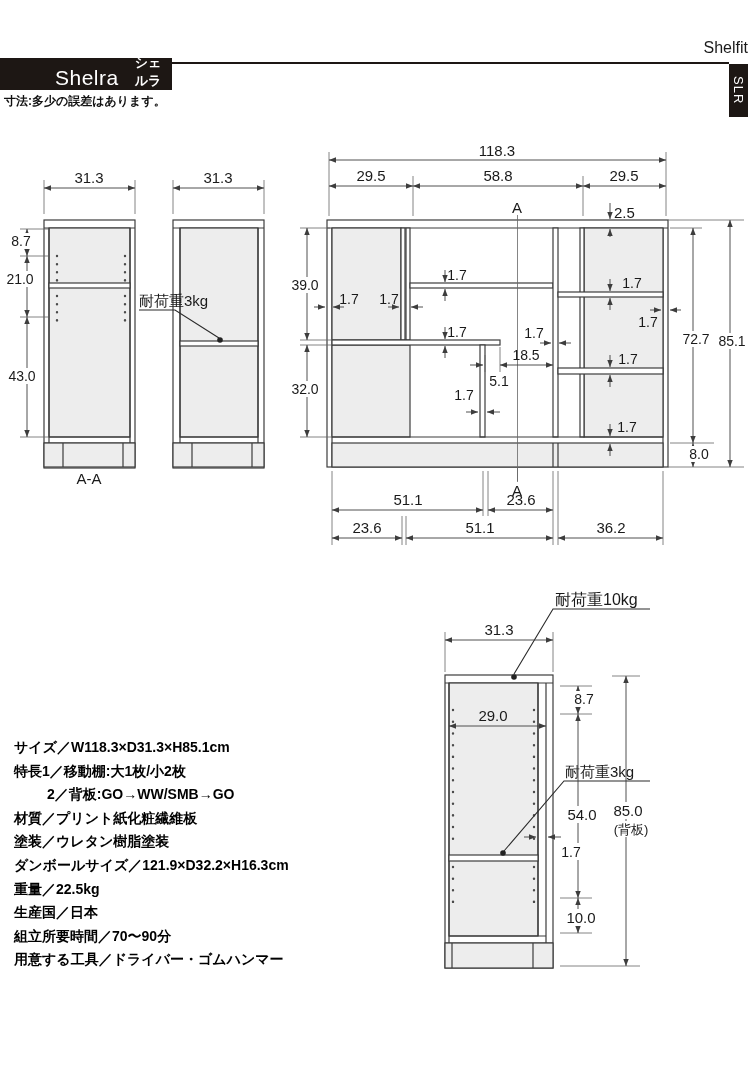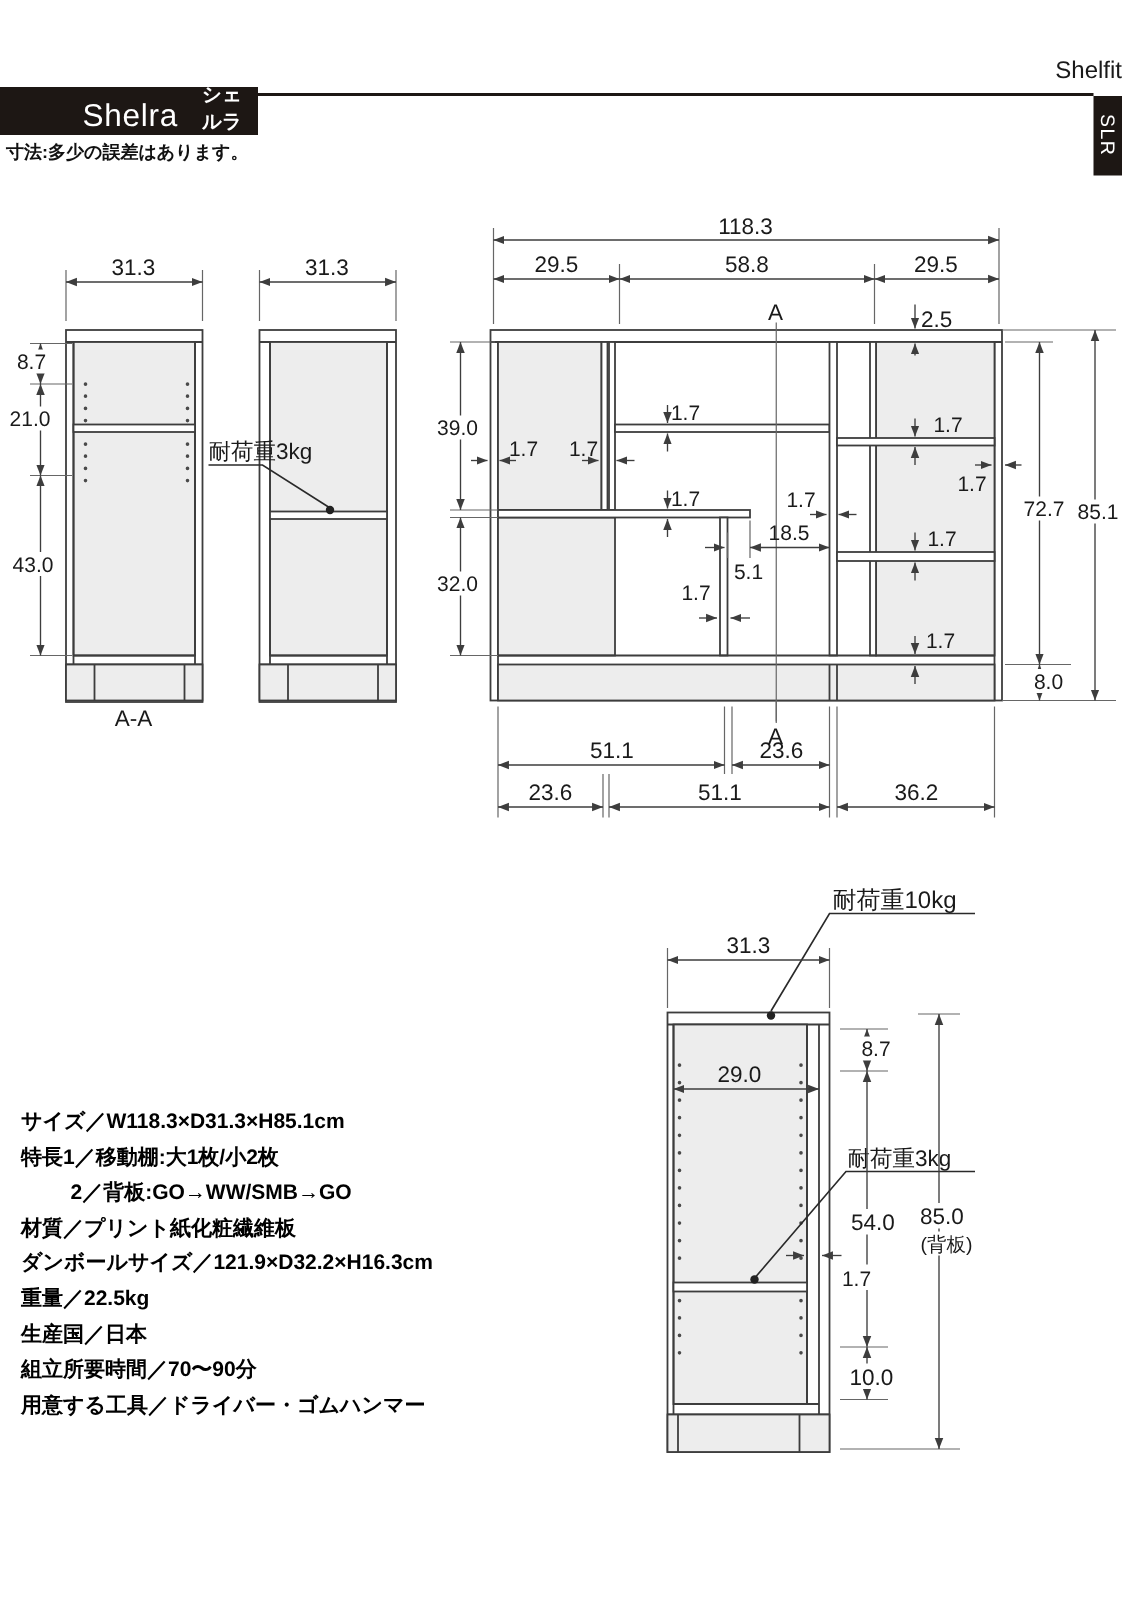--- a/index.html
+++ b/index.html
@@ -261,20 +261,21 @@
       <rect class="wbg" x="555" y="843" width="32" height="17"></rect>
       <text class="mid" x="571" y="857">1.7</text>
     </g>
   </svg>
 
   <div class="specs">
     <div>サイズ／W118.3×D31.3×H85.1cm</div>
     <div>特長1／移動棚:大1枚/小2枚</div>
     <div class="indent">2／背板:GO→WW/SMB→GO</div>
     <div>材質／プリント紙化粧繊維板</div>
+    <div>塗装／ウレタン樹脂塗装</div>
     <div>ダンボールサイズ／121.9×D32.2×H16.3cm</div>
     <div>重量／22.5kg</div>
     <div>生産国／日本</div>
     <div>組立所要時間／70〜90分</div>
     <div>用意する工具／ドライバー・ゴムハンマー</div>
   </div>
 
 </div>
 
 </body></html>

